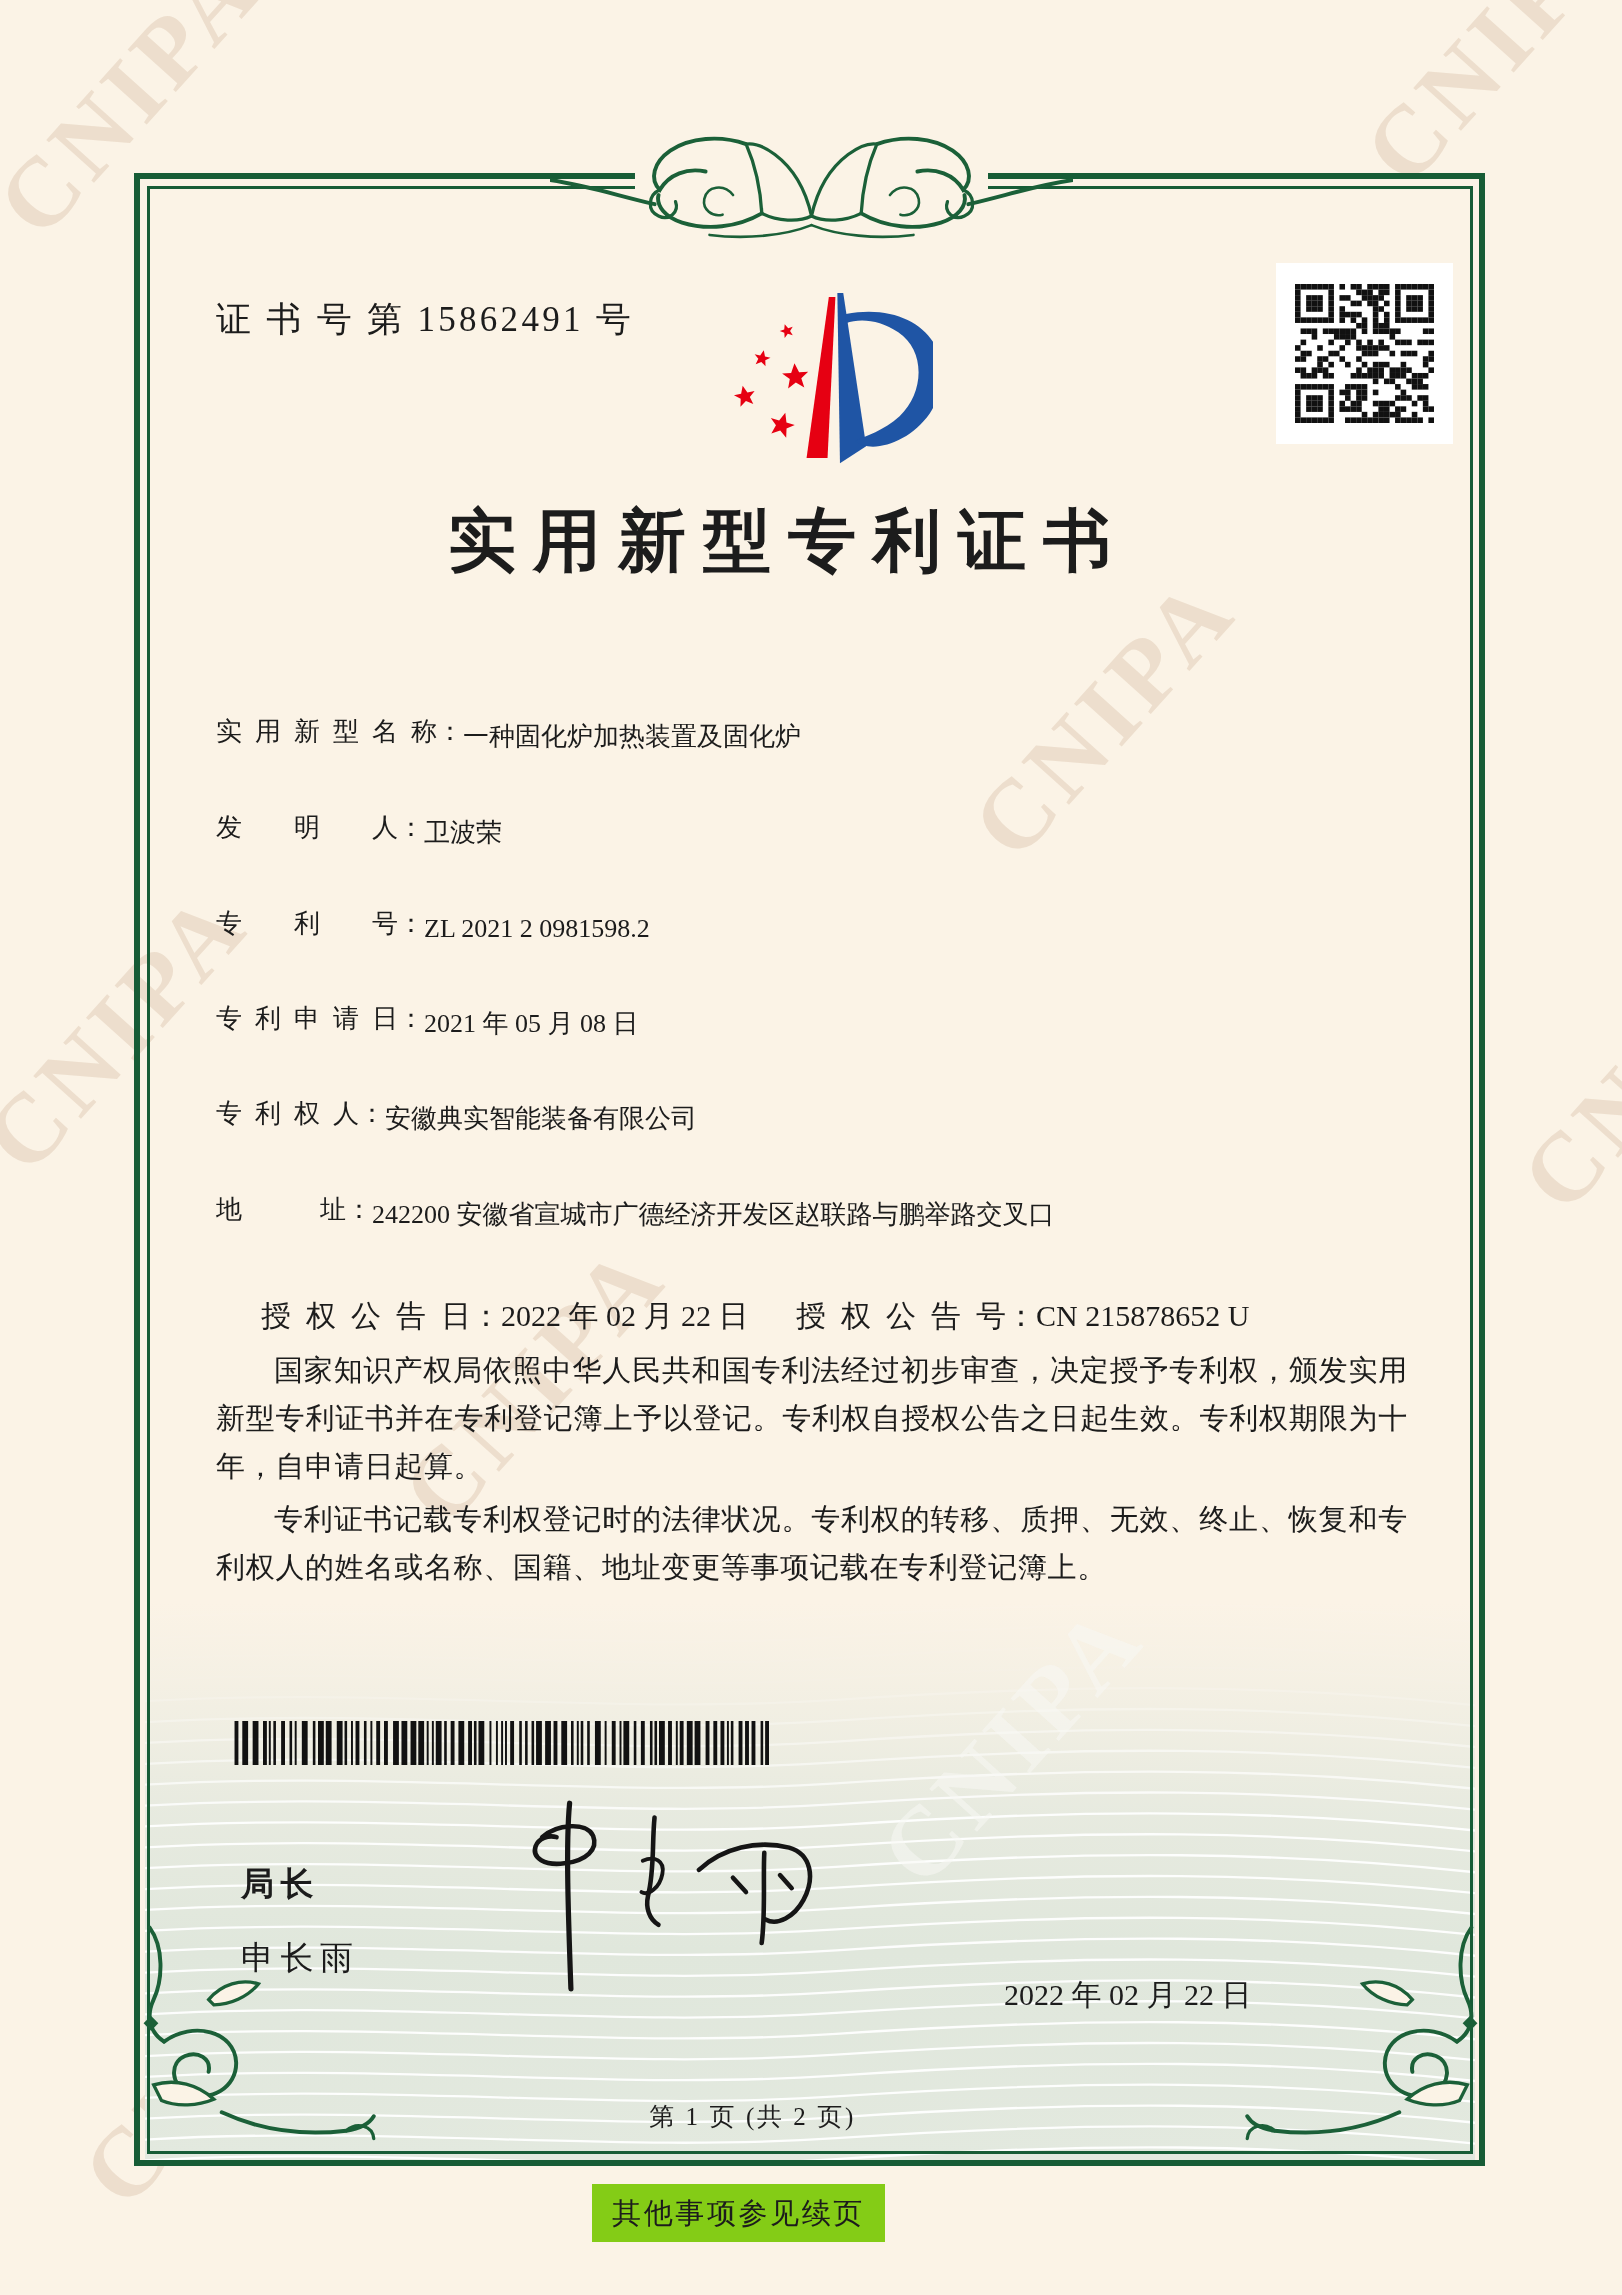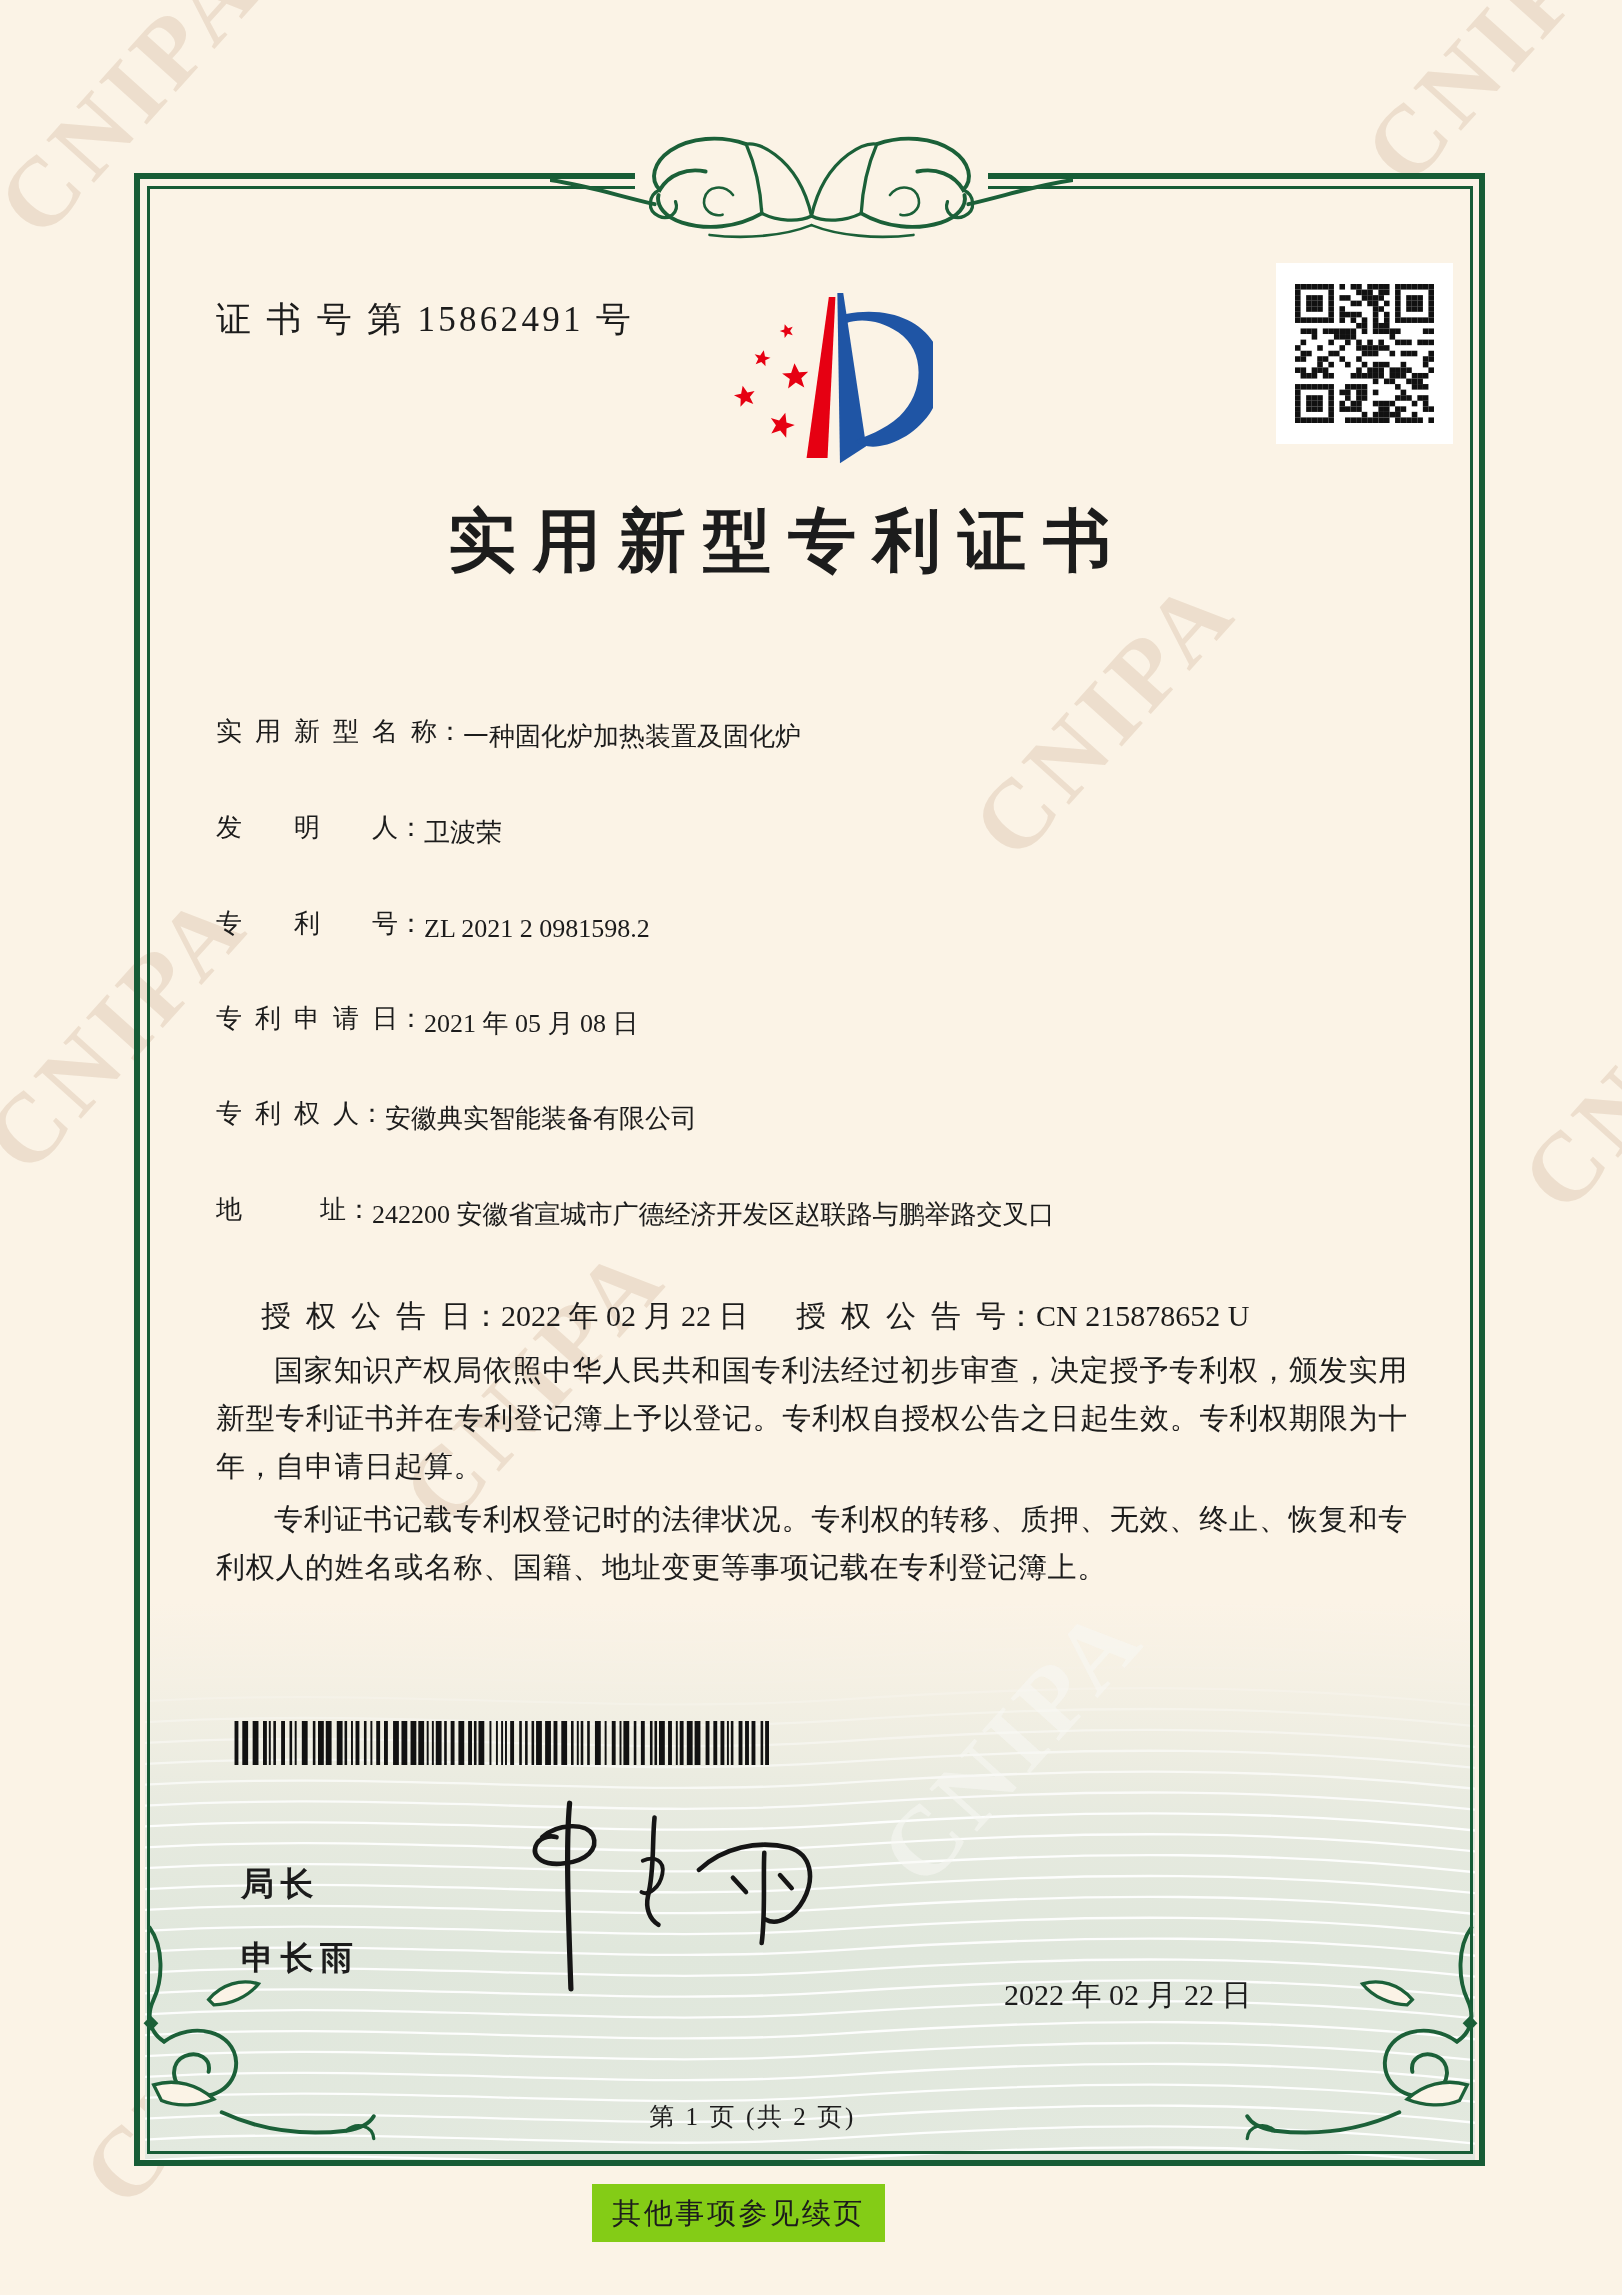--- a/index.html
+++ b/index.html
@@ -59,21 +59,21 @@
   .grant-row { position:absolute; left:216px; font-size:30px; white-space:pre; }
   .grant-pair1 { display:inline-block; width:535px; }
   .paras {
     position:absolute; left:216px; top:1324px; width:1192px;
     font-size:29px; line-height:48px; text-align:justify; letter-spacing:0.7px;
   }
   .paras p { text-indent:58px;margin-top:22px; }
   .paras p + p { margin-top:5px;font-family:Liberation Serif, serif; }
   .barcode { position:absolute; left:230px; top:1721px; width:550px; height:44px; }
   .director-title { position:absolute; left:241px; top:1862px; font-size:33px; letter-spacing:6.5px;font-weight:bold; }
-  .director-name  { position:absolute; left:241px; top:1936px; font-size:33px; letter-spacing:6.5px;font-weight:bold; }
+  .director-name  { position:absolute; left:241px; top:1936px; font-size:33px; letter-spacing:6.5px; }
   .signature { position:absolute; left:458px; top:1798px; }
   .issue-date { position:absolute; left:1004px; top:1975px; font-size:30px; white-space:pre; }
   .page-info { position:absolute; left:0; top:2100px; width:1505px; text-align:center; font-size:25px; letter-spacing:2.6px; }
   .note-strip {
     position:absolute; z-index:6; left:592px; top:2184px; width:293px; height:58px;
     background:#84cc16; text-align:center; font-size:29px; line-height:58px; letter-spacing:2.6px;
   }
 </style>
 </head>
 <body>

